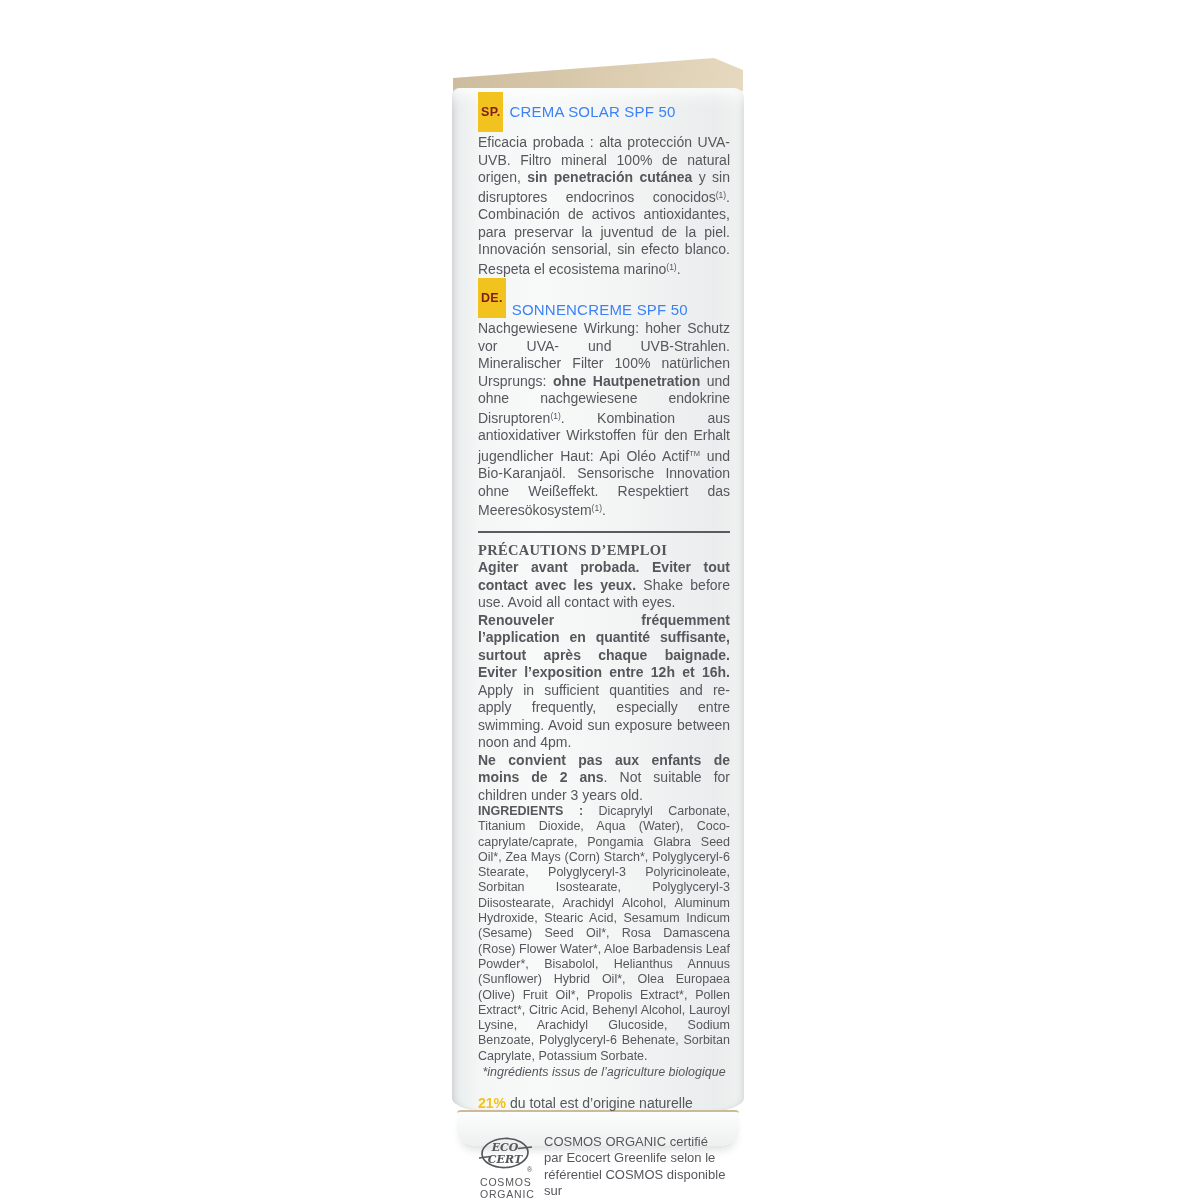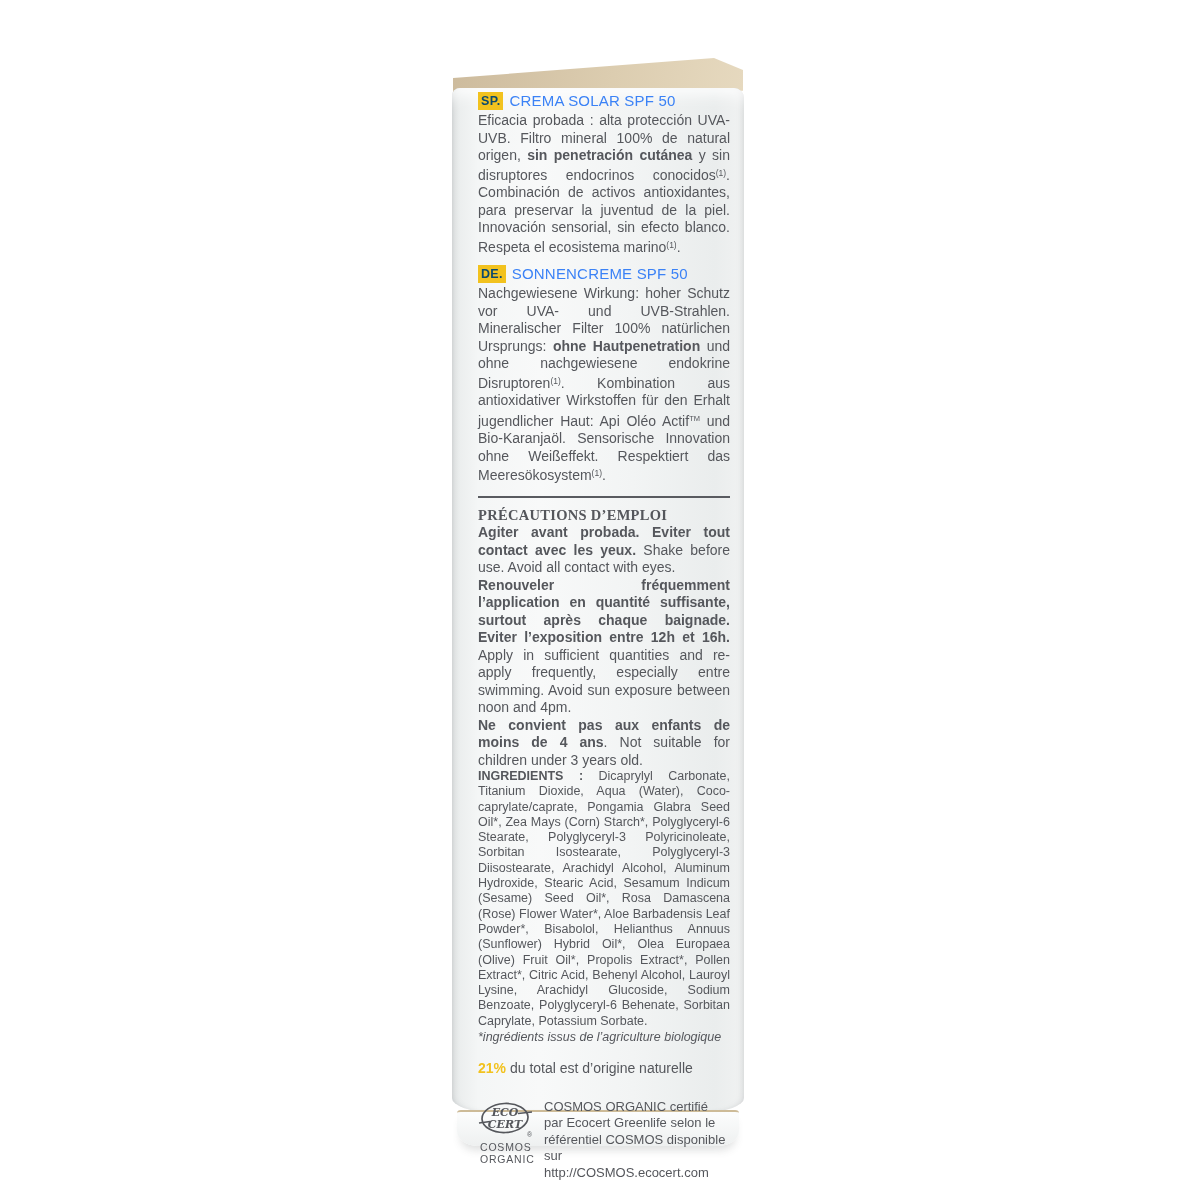--- a/index.html
+++ b/index.html
@@ -32,30 +32,30 @@
   .panel-text{
     position:absolute;left:26px;top:34px;width:252px;
     font-size:14px;line-height:17.5px;text-align:justify;color:#55575c;
   }
   .panel-text p{margin:0;}
   .b{font-weight:700;}
   .sup{font-size:8.5px;vertical-align:4px;letter-spacing:0;}
   .tm{font-size:7.5px;vertical-align:5px;}
   .lang-header{display:flex;align-items:center;gap:6px;margin:0 0 2px 0;}
   .badge{
-    background:#f2c21e;color:#0c4a6e;font-weight:700;font-size:12.5px;
-    line-height:16px;padding:1px 3px;display:inline-block;letter-spacing:.3px;
+    background:#f2c21e;color:#7f1d1d;font-weight:700;font-size:12.5px;
+    line-height:16px;padding:12px 3px;display:inline-block;letter-spacing:.3px;
   }
   .lang-title{color:#3b82f6;font-weight:400;font-size:15px;letter-spacing:.2px;white-space:nowrap;}
-  .section-de{margin-top:9px;}
+  .section-de{align-items:flex-end;}
   .divider{border:none;border-top:2px solid #595b60;margin:11px 0 9px 0;width:100%;}
   .prec-title{font-weight:700;font-size:14.5px;letter-spacing:.3px;margin:0 0 2px 0;text-align:left;font-family:Liberation Serif, serif;}
   .gap{margin-top:9px;}
   .ing{font-size:12.5px;line-height:15.3px;margin-top:9px;}
-  .note{font-style:italic;font-size:12.5px;line-height:16px;margin-top:2px;text-align:left;}
+  .note{font-style:italic;font-size:12.5px;line-height:16px;margin-top:2px;text-align:center;}
   .origin{margin-top:15px;}
   .pct{color:#f2c21e;font-weight:700;}
   .cert{display:flex;gap:10px;margin-top:21px;align-items:flex-start;}
   .cert-text{font-size:13px;line-height:16.5px;text-align:left;flex:1;}
   .eco-logo{flex:0 0 auto;margin-top:2px;}
   .eco-logo text{fill:#55575c;}
   .logo-serif{font-family:"DejaVu Serif",serif;font-style:italic;font-weight:700;font-size:11px;}
   .logo-sans{font-family:"Liberation Sans",sans-serif;font-size:10.5px;letter-spacing:.8px;}
 </style>
 </head>
@@ -78,21 +78,21 @@
       <span class="badge">DE.</span>
       <span class="lang-title">SONNENCREME SPF 50</span>
     </div>
     <p><span>Nachgewiesene Wirkung: hoher Schutz vor UVA- und UVB-Strahlen. Mineralischer Filter 100% natürlichen Ursprungs: </span><span class="b">ohne Hautpenetration</span><span> und ohne nachgewiesene endokrine Disruptoren</span><span class="sup">(1)</span><span>. Kombination aus antioxidativer Wirkstoffen für den Erhalt jugendlicher Haut: Api Oléo Actif</span><span class="tm">TM</span><span> und Bio-Karanjaöl. Sensorische Innovation ohne Weißeffekt. Respektiert das Meeresökosystem</span><span class="sup">(1)</span><span>.</span></p>
 
     <hr class="divider">
 
     <p class="prec-title">PRÉCAUTIONS D’EMPLOI</p>
     <p><span class="b">Agiter avant probada. Eviter tout contact avec les yeux.</span><span> Shake before use. Avoid all contact with eyes.</span></p>
     <p class="gap"><span class="b">Renouveler fréquemment l’application en quantité suffisante, surtout après chaque baignade. Eviter l’exposition entre 12h et 16h.</span><span> Apply in sufficient quantities and re-apply frequently, especially entre swimming. Avoid sun exposure between noon and 4pm.</span></p>
-    <p class="gap"><span class="b">Ne convient pas aux enfants de moins de 4 ans</span><span>. Not suitable for children under 3 years old.</span></p>
+    <p class="gap"><span class="b">Ne convient pas aux enfants de moins de 2 ans</span><span>. Not suitable for children under 3 years old.</span></p>
 
     <p class="ing"><span class="b">INGREDIENTS :</span><span> Dicaprylyl Carbonate, Titanium Dioxide, Aqua (Water), Coco-caprylate/caprate, Pongamia Glabra Seed Oil*, Zea Mays (Corn) Starch*, Polyglyceryl-6 Stearate, Polyglyceryl-3 Polyricinoleate, Sorbitan Isostearate, Polyglyceryl-3 Diisostearate, Arachidyl Alcohol, Aluminum Hydroxide, Stearic Acid, Sesamum Indicum (Sesame) Seed Oil*, Rosa Damascena (Rose) Flower Water*, Aloe Barbadensis Leaf Powder*, Bisabolol, Helianthus Annuus (Sunflower) Hybrid Oil*, Olea Europaea (Olive) Fruit Oil*, Propolis Extract*, Pollen Extract*, Citric Acid, Behenyl Alcohol, Lauroyl Lysine, Arachidyl Glucoside, Sodium Benzoate, Polyglyceryl-6 Behenate, Sorbitan Caprylate, Potassium Sorbate.</span></p>
     <p class="note">*ingrédients issus de l’agriculture biologique</p>
 
     <div class="origin">
       <p><span class="pct">21%</span><span> du total est d’origine naturelle</span></p>
     </div>
 
     <div class="cert">
       <svg class="eco-logo" width="56" height="66" viewBox="0 0 56 66" aria-hidden="true">

